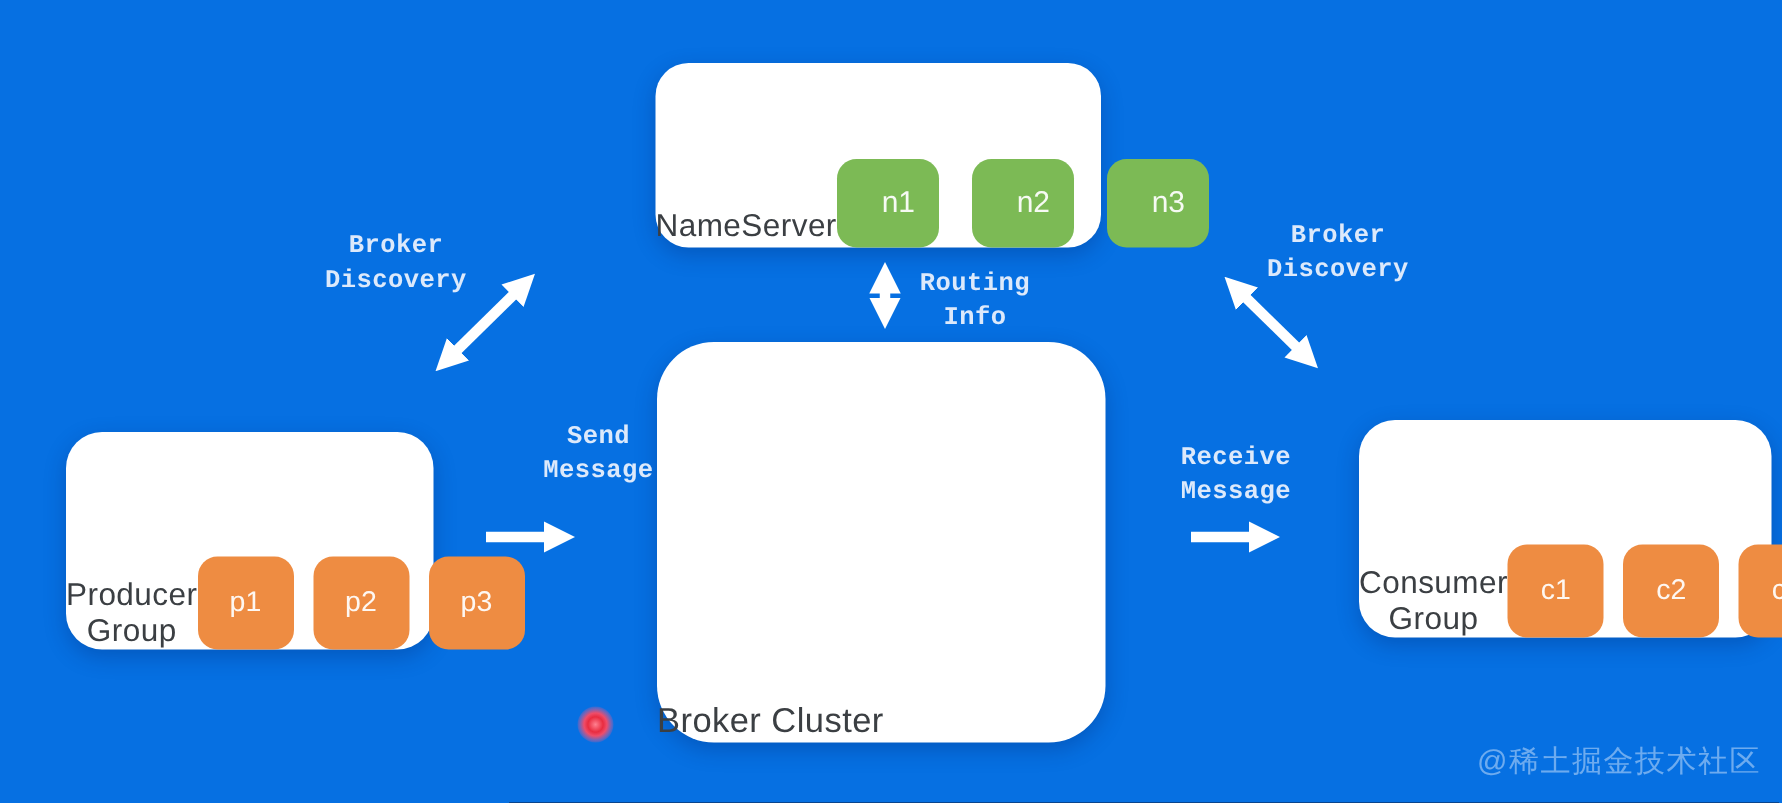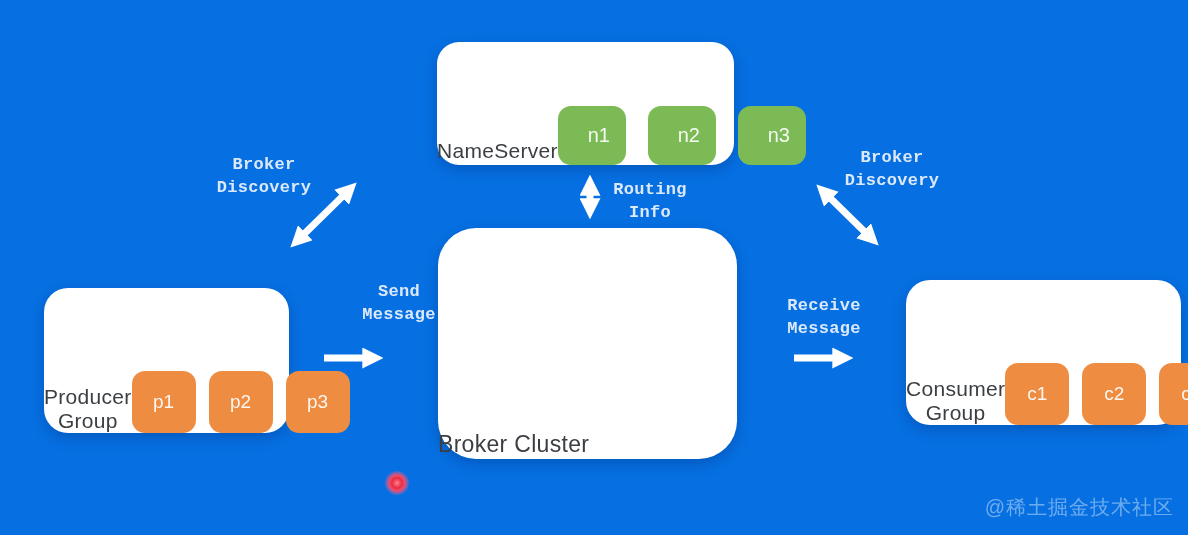--- a/index.html
+++ b/index.html
@@ -45,21 +45,21 @@
   .node.green{background:var(--green);}
   .node.orange{background:var(--orange);}
 
   
   .nameserver{left:437px;top:42px;width:297px;height:123px;border-radius:22px;padding-top:12px;}
   .nameserver .group-title{line-height:28px;}
   .nameserver .row{display:flex;gap:22px;margin-top:7px;}
   .nameserver .node{width:68px;height:59px;font-size:20px;padding-left:14px;}
 
   
-  .broker{left:438px;top:228px;width:299px;height:231px;border-radius:38px;padding-top:24px;}
+  .broker{left:438px;top:228px;width:299px;height:267px;border-radius:38px;padding-top:24px;}
   .broker .group-title{font-size:23px;line-height:30px;}
   .broker .grid{display:grid;grid-template-columns:125px 125px;column-gap:11px;row-gap:36px;margin-top:22px;}
   .broker .node{width:125px;height:63px;font-size:21px;border-radius:16px;}
 
   
   .producer{left:44px;top:288px;width:245px;height:145px;border-radius:24px;padding-top:13px;}
   .consumer{left:906px;top:280px;width:275px;height:145px;border-radius:24px;padding-top:13px;}
   .producer .row,.consumer .row{display:flex;gap:13px;margin-top:11px;}
   .producer .node,.consumer .node{width:64px;height:62px;font-size:19px;}
 

